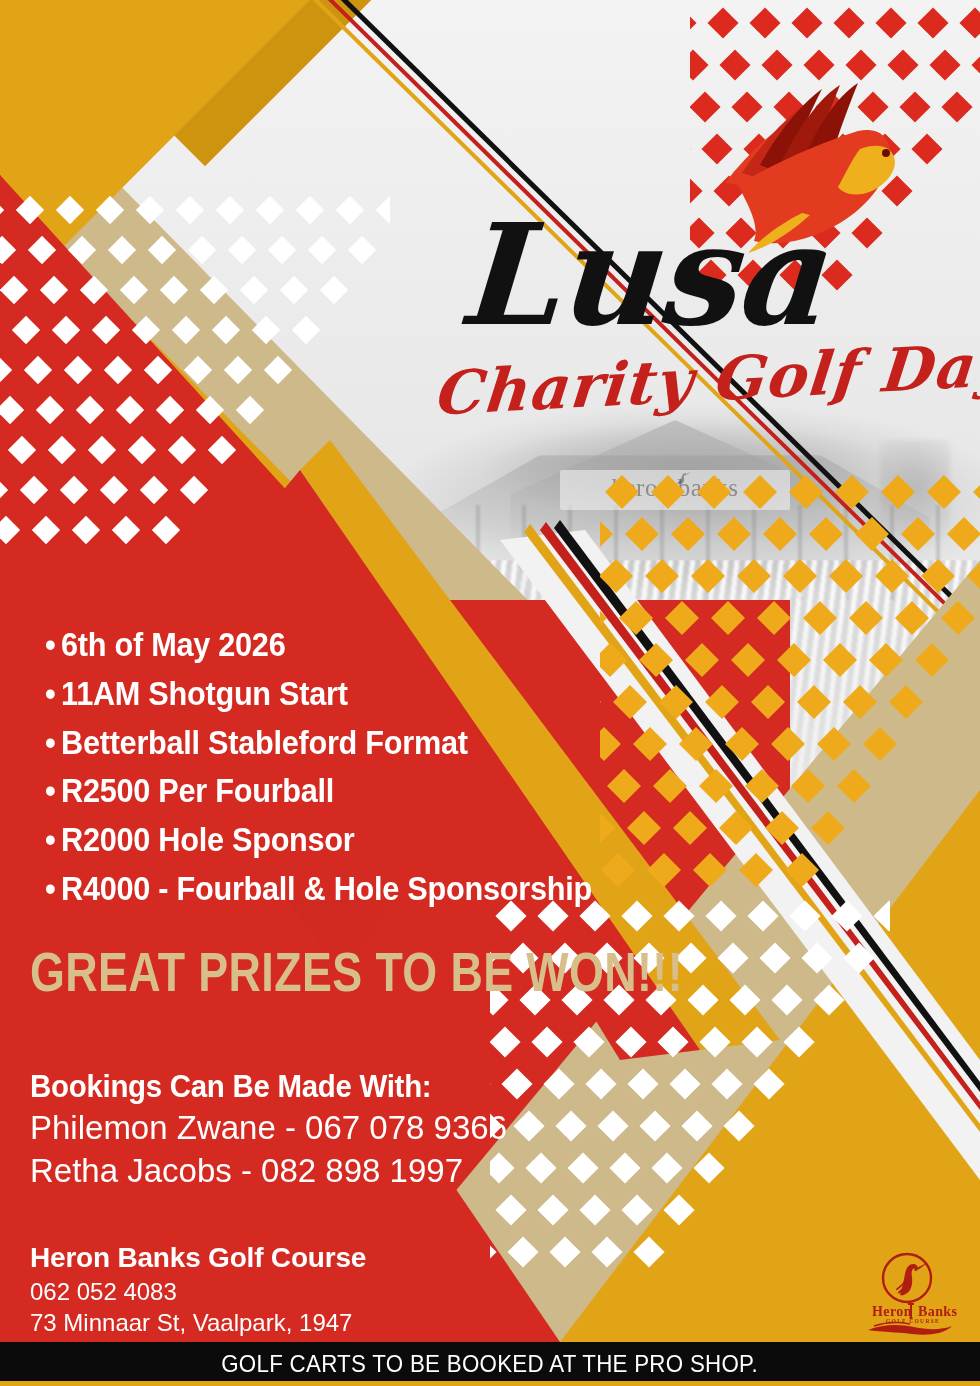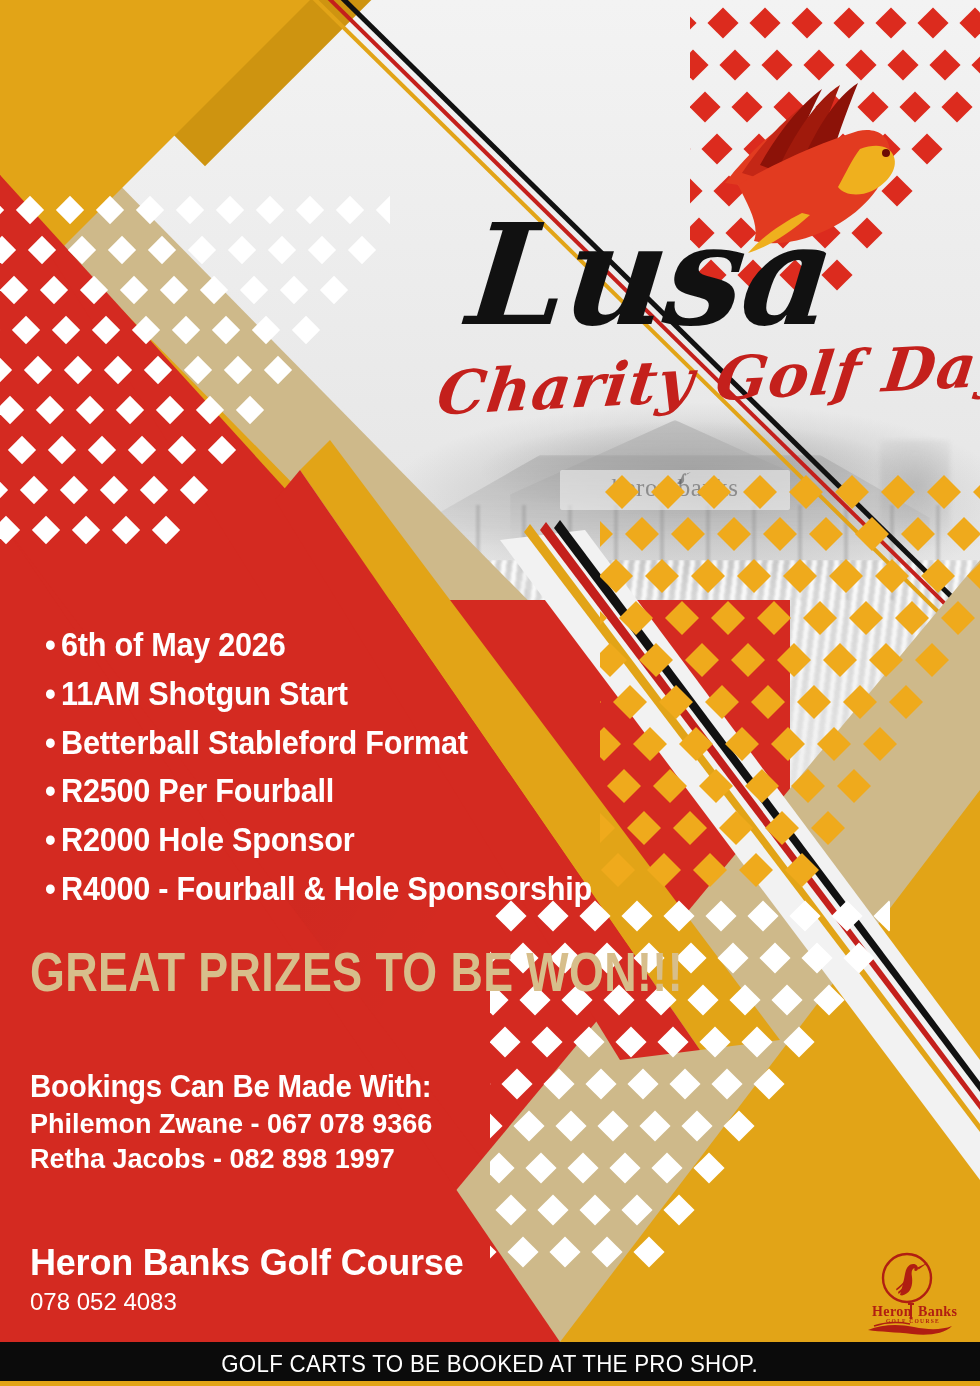--- a/index.html
+++ b/index.html
@@ -136,27 +136,27 @@
     transform-origin:left top;
     white-space:nowrap;
   }
 
   .bookings{position:absolute;left:30px;top:1068px;color:#fff;}
   .bookings .head{
     font-weight:700;font-size:31px;line-height:1.25;letter-spacing:-.3px;
     transform:scaleX(.95);transform-origin:left center;white-space:nowrap;
   }
   .bookings .ln{
-    font-weight:700;font-size:27px;line-height:1.30;letter-spacing:0px;
+    font-weight:400;font-size:33px;line-height:1.30;letter-spacing:0px;
     white-space:nowrap;
   }
 
   .venue{position:absolute;left:30px;top:1240px;color:#fff;}
   .venue .head{
-    font-weight:700;font-size:36px;line-height:1.27;letter-spacing:-.2px;
+    font-weight:700;font-size:28px;line-height:1.27;letter-spacing:-.2px;
     white-space:nowrap;
   }
   .venue .ln{
     font-weight:400;font-size:24px;line-height:1.33;white-space:nowrap;
   }
 
   
   .hb-logo{position:absolute;left:848px;top:1252px;width:118px;height:86px;}
 
   
@@ -675,21 +675,22 @@
   <div class="prizes">GREAT PRIZES TO BE WON!!!</div>
 
   <div class="bookings">
     <div class="head">Bookings Can Be Made With:</div>
     <div class="ln">Philemon Zwane - 067 078 9366</div>
     <div class="ln">Retha Jacobs - 082 898 1997</div>
   </div>
 
   <div class="venue">
     <div class="head">Heron Banks Golf Course</div>
-    <div class="ln">078 052 4083</div>
+    <div class="ln">062 052 4083</div>
+    <div class="ln">73 Minnaar St, Vaalpark, 1947</div>
   </div>
 
   <svg class="hb-logo" viewBox="0 0 118 86">
     <circle cx="59" cy="26" r="24" fill="none" stroke="#B01E12" stroke-width="2.4"></circle>
     <path d="M52 43 C54 36 56 28 57 22 C58 16 61 12 65 12 C68 12 70 14 70 16.5
              C70 18 69 19 67.6 19 C66.8 19 66.2 18.5 66.2 17.8
              C66.2 17.3 66.5 17 66.9 17 C66.4 16.4 65.6 16.4 65 17
              C63.6 18.4 63.4 21.2 63.8 23.6 C64.6 28.4 64.4 34 62 38
              C60.4 40.8 57 43 54 43.4 Z" fill="#B01E12"></path>
     <path d="M69.5 15.4 L80 10.6 L70.6 17.4 Z" fill="#B01E12"></path>

